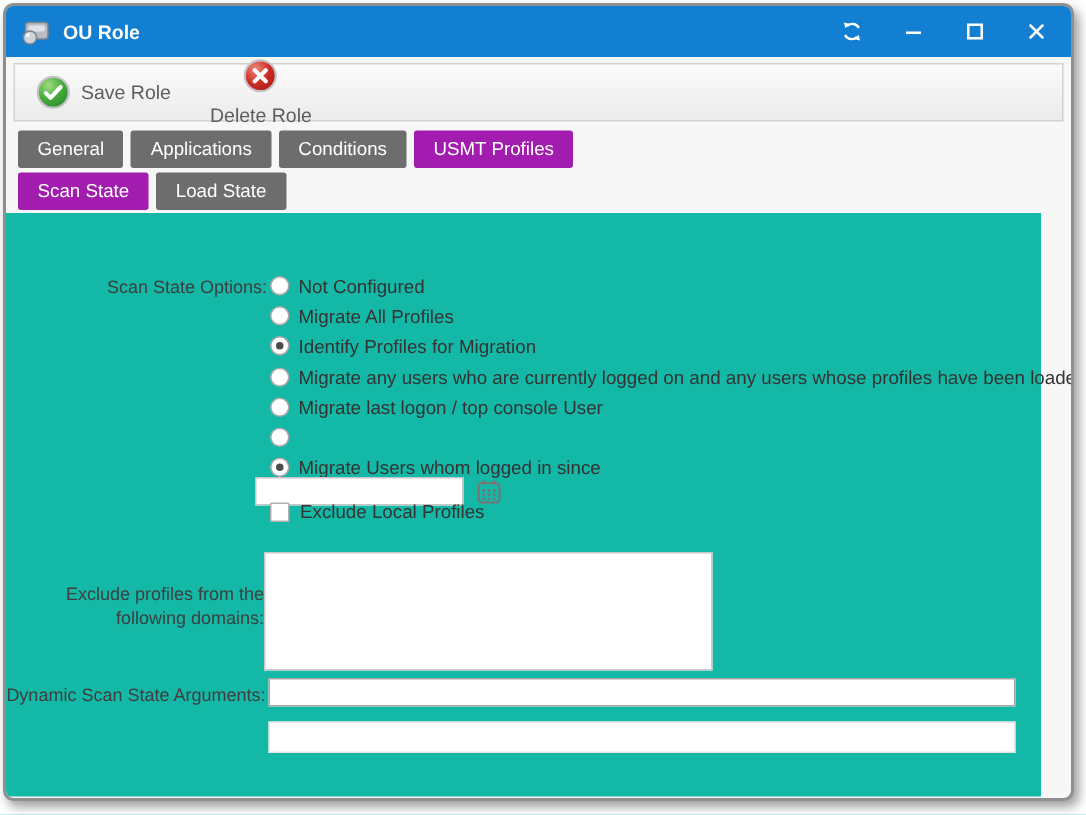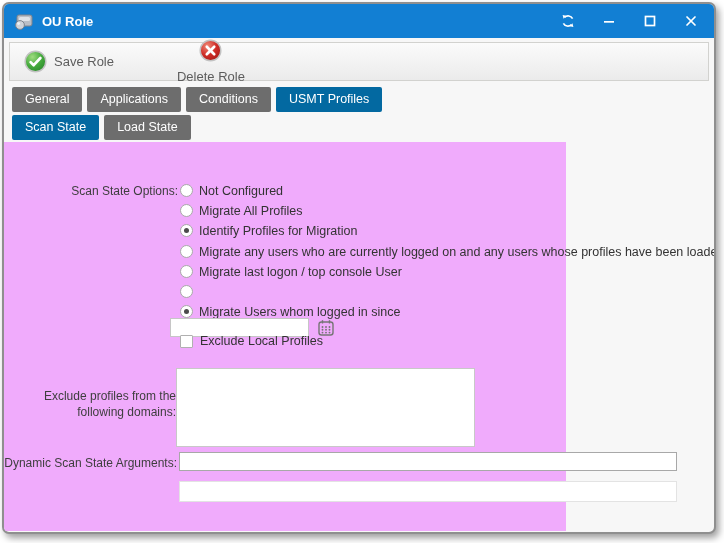--- a/index.html
+++ b/index.html
@@ -14,35 +14,35 @@
     height:34px; background:#127fd3; display:flex; align-items:center; padding:0 16px 0 10px;
   }
   .titlebar .app-icon { width:20px; height:17px; flex:0 0 auto; }
   .titlebar .title { color:#fff; font-size:13px; font-weight:bold; margin-left:8px; flex:1 1 auto; }
   .win-controls { display:flex; align-items:center; gap:27px; }
   .win-btn { width:14px; height:14px; display:flex; align-items:center; justify-content:center; cursor:default; }
   
   .toolbar {
     margin:4px 5px 0 5px; height:39px; border:1px solid #d2d2cf;
     background:linear-gradient(#fbfbfb,#ebebeb);
-    display:flex; align-items:center; padding-left:14px;gap:37px;
+    display:flex; align-items:center; padding-left:14px;
   }
   .tool-btn { display:flex; align-items:center; gap:7px; color:#5d5d5d; font-size:13px; cursor:default; }
   .tool-btn + .tool-btn { margin-left:26px;flex-direction:column; }
   
   .tabrow { display:flex; gap:5px; padding-left:8px; }
   .tabrow.row1 { margin-top:6px; }
   .tabrow.row2 { margin-top:3px; }
   .tab {
     height:25px; line-height:25px; padding:0 13px; background:#6d6d6d; color:#fff;
     font-size:12.5px; border-radius:2px; cursor:default; white-space:nowrap;
   }
-  .tab.active { background:#0369a1; }
-  
-  .content { position:relative; margin-top:2px; height:389px; width:562px; background:#f0abfc; }
+  .tab.active { background:#a21caf; }
+  
+  .content { position:relative; margin-top:2px; height:389px; width:690px; background:#14b8a6; }
   .flabel { position:absolute; color:#3e3e3e; font-size:12px; }
   .lbl-scan { left:0; width:174px; top:42px; text-align:right; }
   .lbl-domains { left:0; width:172px; top:246px; text-align:right; line-height:16px; }
   .lbl-dynamic { left:0; width:173px; top:314px; text-align:right; }
   .lbl-additional { left:0; width:173px; top:337px; text-align:right; line-height:16px; }
   .rg1 { position:absolute; left:176px; top:39px; }
   .rg2 { position:absolute; left:176px; top:100px; }
   .radio-row { display:flex; align-items:center; height:19px; margin-bottom:1px; gap:6px; font-size:12.5px; color:#333; white-space:nowrap; }
   .radio {
     width:13px; height:13px; border:1px solid #a9a9a9; border-radius:50%;

